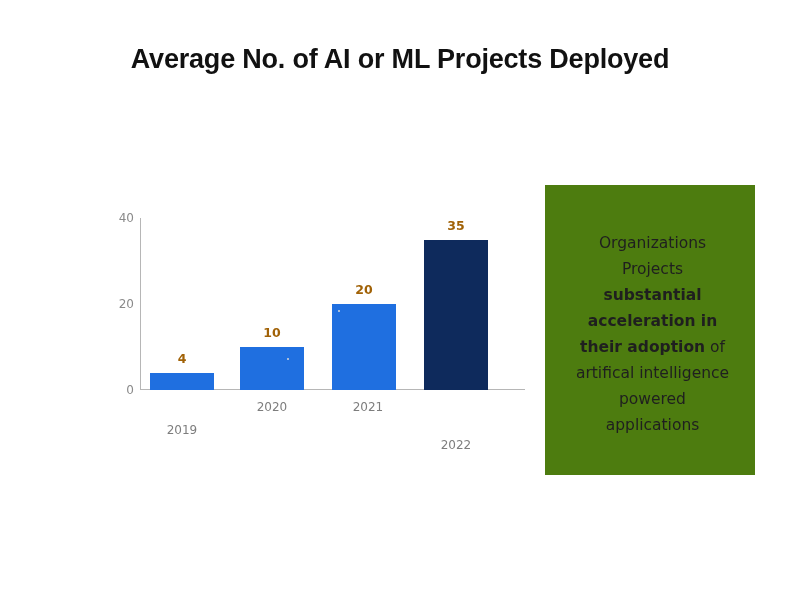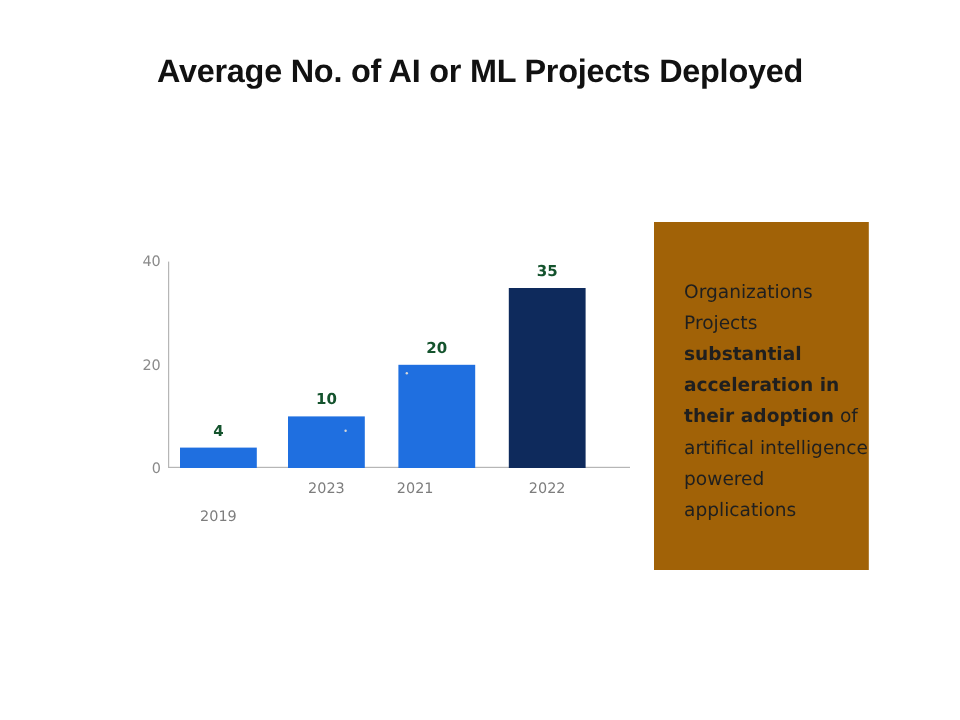--- a/index.html
+++ b/index.html
@@ -87,21 +87,21 @@
     left: 0;
     width: 100%;
   }
   .bar-value {
     position: absolute;
     left: 0;
     width: 100%;
     text-align: center;
     font-size: 12.5px;
     font-weight: bold;
-    color: #14532d;
+    color: #a16207;
     font-family: "DejaVu Sans", sans-serif;
   }
 
   .x-labels {
     position: absolute;
     left: 42px;
     top: 190px;
     width: 383px;
     height: 20px;
   }
@@ -112,23 +112,24 @@
     font-size: 12px;
     color: #7d7d7d;
     font-family: "DejaVu Sans", sans-serif;
   }
 
   
   .note-panel {
     position: absolute;
     left: 545px;
     top: 185px;
-    width: 179px;
+    width: 210px;
     height: 290px;
-    background: #a16207;
+    background: #4d7c0f;
+    text-align: center;
   }
   .note-text {
     position: absolute;
     left: 25px;
     top: 45px;
     width: 165px;
     font-size: 15.5px;
     line-height: 26px;
     color: #1f1f1f;
     font-family: "DejaVu Sans", sans-serif;
@@ -183,23 +184,23 @@
         <div class="bar-value" style="bottom:157px;">35</div>
         <div class="bar" style="height:150px;background:#0e2a5c;"></div>
       </div>
 
       <div class="dot" style="left:145px;top:140px;"></div>
       <div class="dot" style="left:196px;top:92px;"></div>
     </div>
 
     <div class="x-labels">
       <div class="x-label" style="left:8px;margin-top:23px;">2019</div>
-      <div class="x-label" style="left:98px;">2023</div>
-      <div class="x-label" style="left:172px;">2021</div>
-      <div class="x-label" style="left:282px;">2022</div>
+      <div class="x-label" style="left:98px;">2020</div>
+      <div class="x-label" style="left:194px;">2021</div>
+      <div class="x-label" style="left:282px;margin-top:38px;">2022</div>
     </div>
 
   </div>
 
   <div class="note-panel">
     <div class="note-text">
       <span>Organizations</span><br>
       <span>Projects</span><br>
       <b>substantial acceleration in their adoption</b><span> of</span><br>
       <span>artifical intelligence</span><br>

